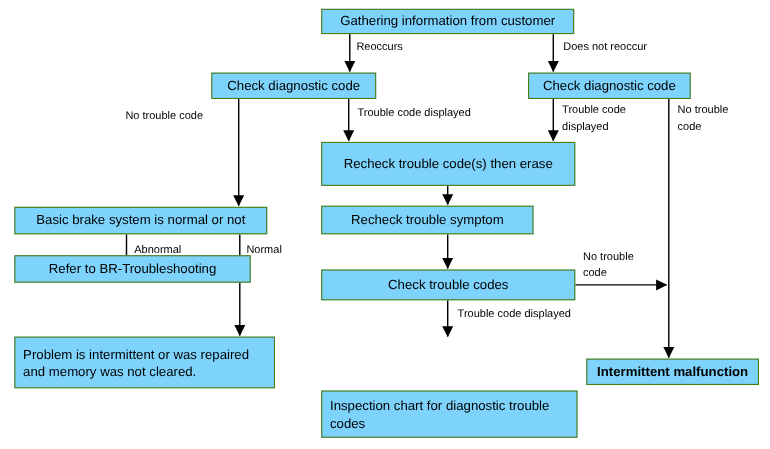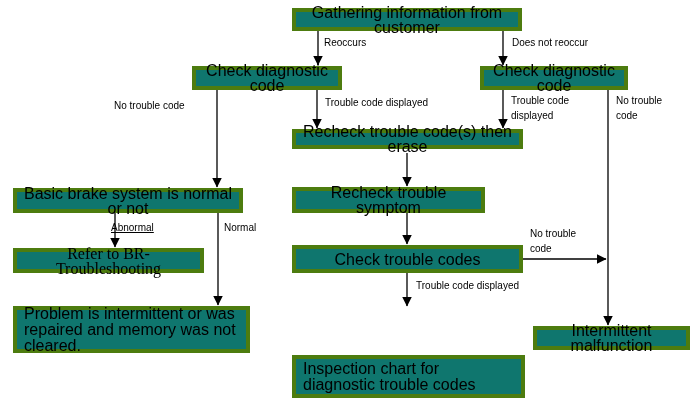--- a/index.html
+++ b/index.html
@@ -19,27 +19,27 @@
   #connectors {
     position: absolute;
     left: 0;
     top: 0;
     width: 700px;
     height: 408px;
   }
   .node {
     position: absolute;
     box-sizing: border-box;
-    border: 4px solid #4d7c0f;
-    background: #0f766e;
+    border: 1px solid #4d7c0f;
+    background: #7dd3fc;
     display: flex;
     align-items: center;
     justify-content: center;
     text-align: center;
-    font-size: 16px;
+    font-size: 12px;
     line-height: 15px;
     padding: 1px 4px;
   }
   .node.left-align {
     justify-content: flex-start;
     text-align: left;
     padding: 1px 7px;
     line-height: 16px;
   }
   .edge-label {
@@ -61,37 +61,37 @@
     line-height: 16px;
   }
   .footnote .fn-line2 {
     margin-left: 12px;
   }
 
   
   #n-gathering            { left: 292px; top: 8px;   width: 230px; height: 23px; }
   #n-check-left           { left: 192px; top: 66px;  width: 150px; height: 24px; }
   #n-check-right          { left: 480px; top: 66px;  width: 148px; height: 24px; }
-  #n-recheck-erase        { left: 292px; top: 129px; width: 231px; height: 20px; }
+  #n-recheck-erase        { left: 292px; top: 129px; width: 231px; height: 40px; }
   #n-recheck-symptom      { left: 292px; top: 187px; width: 193px; height: 26px; }
   #n-check-codes          { left: 292px; top: 245px; width: 231px; height: 28px; }
   #n-basic-brake          { left: 13px;  top: 188px; width: 230px; height: 25px; }
-  #n-refer-br             { left: 13px;  top: 248px; width: 191px; height: 25px; font-family: Liberation Serif, serif; }
+  #n-refer-br             { left: 13px;  top: 232px; width: 215px; height: 25px; }
   #n-problem-intermittent { left: 13px;  top: 306px; width: 237px; height: 47px; }
   #n-inspection-chart     { left: 292px; top: 307px; width: 233px; height: 43px; margin-top: 48px; }
-  #n-intermittent         { left: 533px; top: 326px; width: 157px; height: 24px; }
+  #n-intermittent         { left: 533px; top: 326px; width: 157px; height: 24px; font-weight: bold; }
 
   
   #l-reoccurs        { left: 324px; top: 36px; }
   #l-does-not        { left: 512px; top: 36px; }
   #l-ntc-left        { left: 114px; top: 99px; }
   #l-tcd-left        { left: 325px; top: 96px; }
   #l-tcd-right       { left: 511px; top: 94px; width: 90px; }
   #l-ntc-right       { left: 616px; top: 94px; width: 70px; }
-  #l-abnormal        { left: 111px; top: 221px; text-decoration: underline; }
+  #l-abnormal        { left: 122px; top: 221px; }
   #l-normal          { left: 224px; top: 221px; }
   #l-tcd-bottom      { left: 416px; top: 279px; }
   #l-ntc-middle      { left: 530px; top: 227px; width: 70px; }
 </style>
 </head>
 <body>
 
 <div id="canvas">
 
   <svg id="connectors" width="700" height="408" viewBox="0 0 700 408" xmlns="http://www.w3.org/2000/svg" aria-hidden="true">

